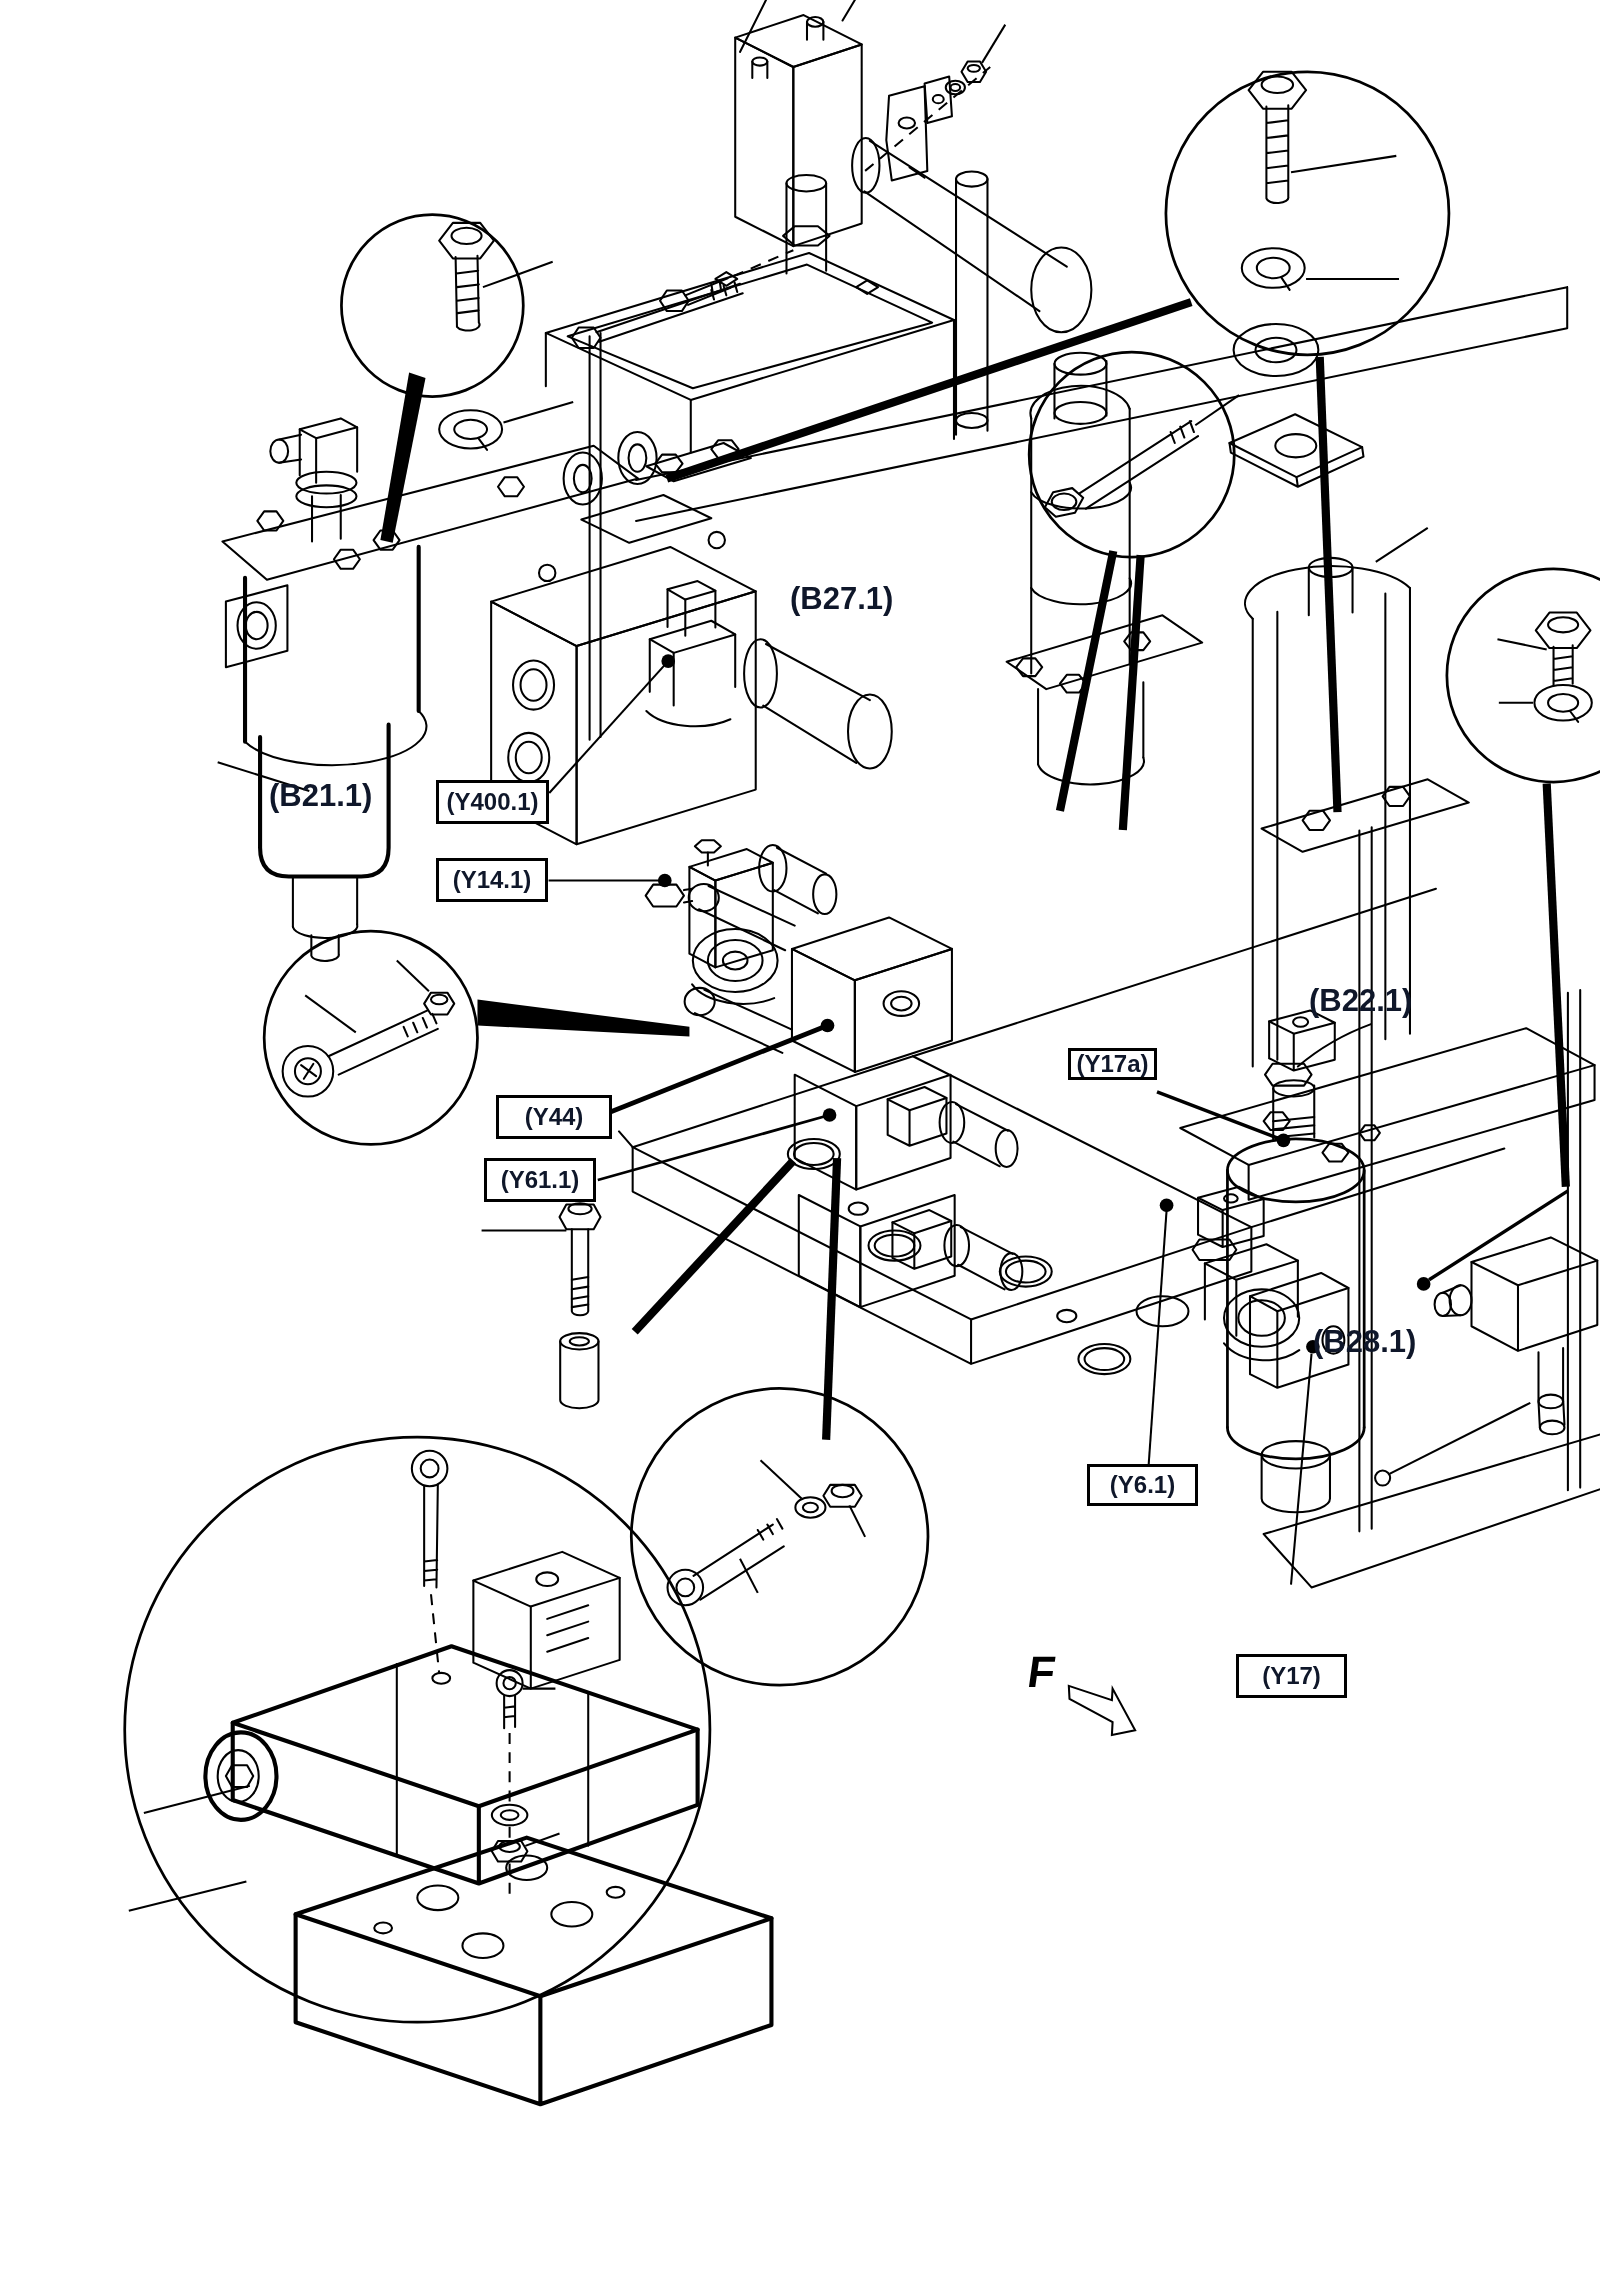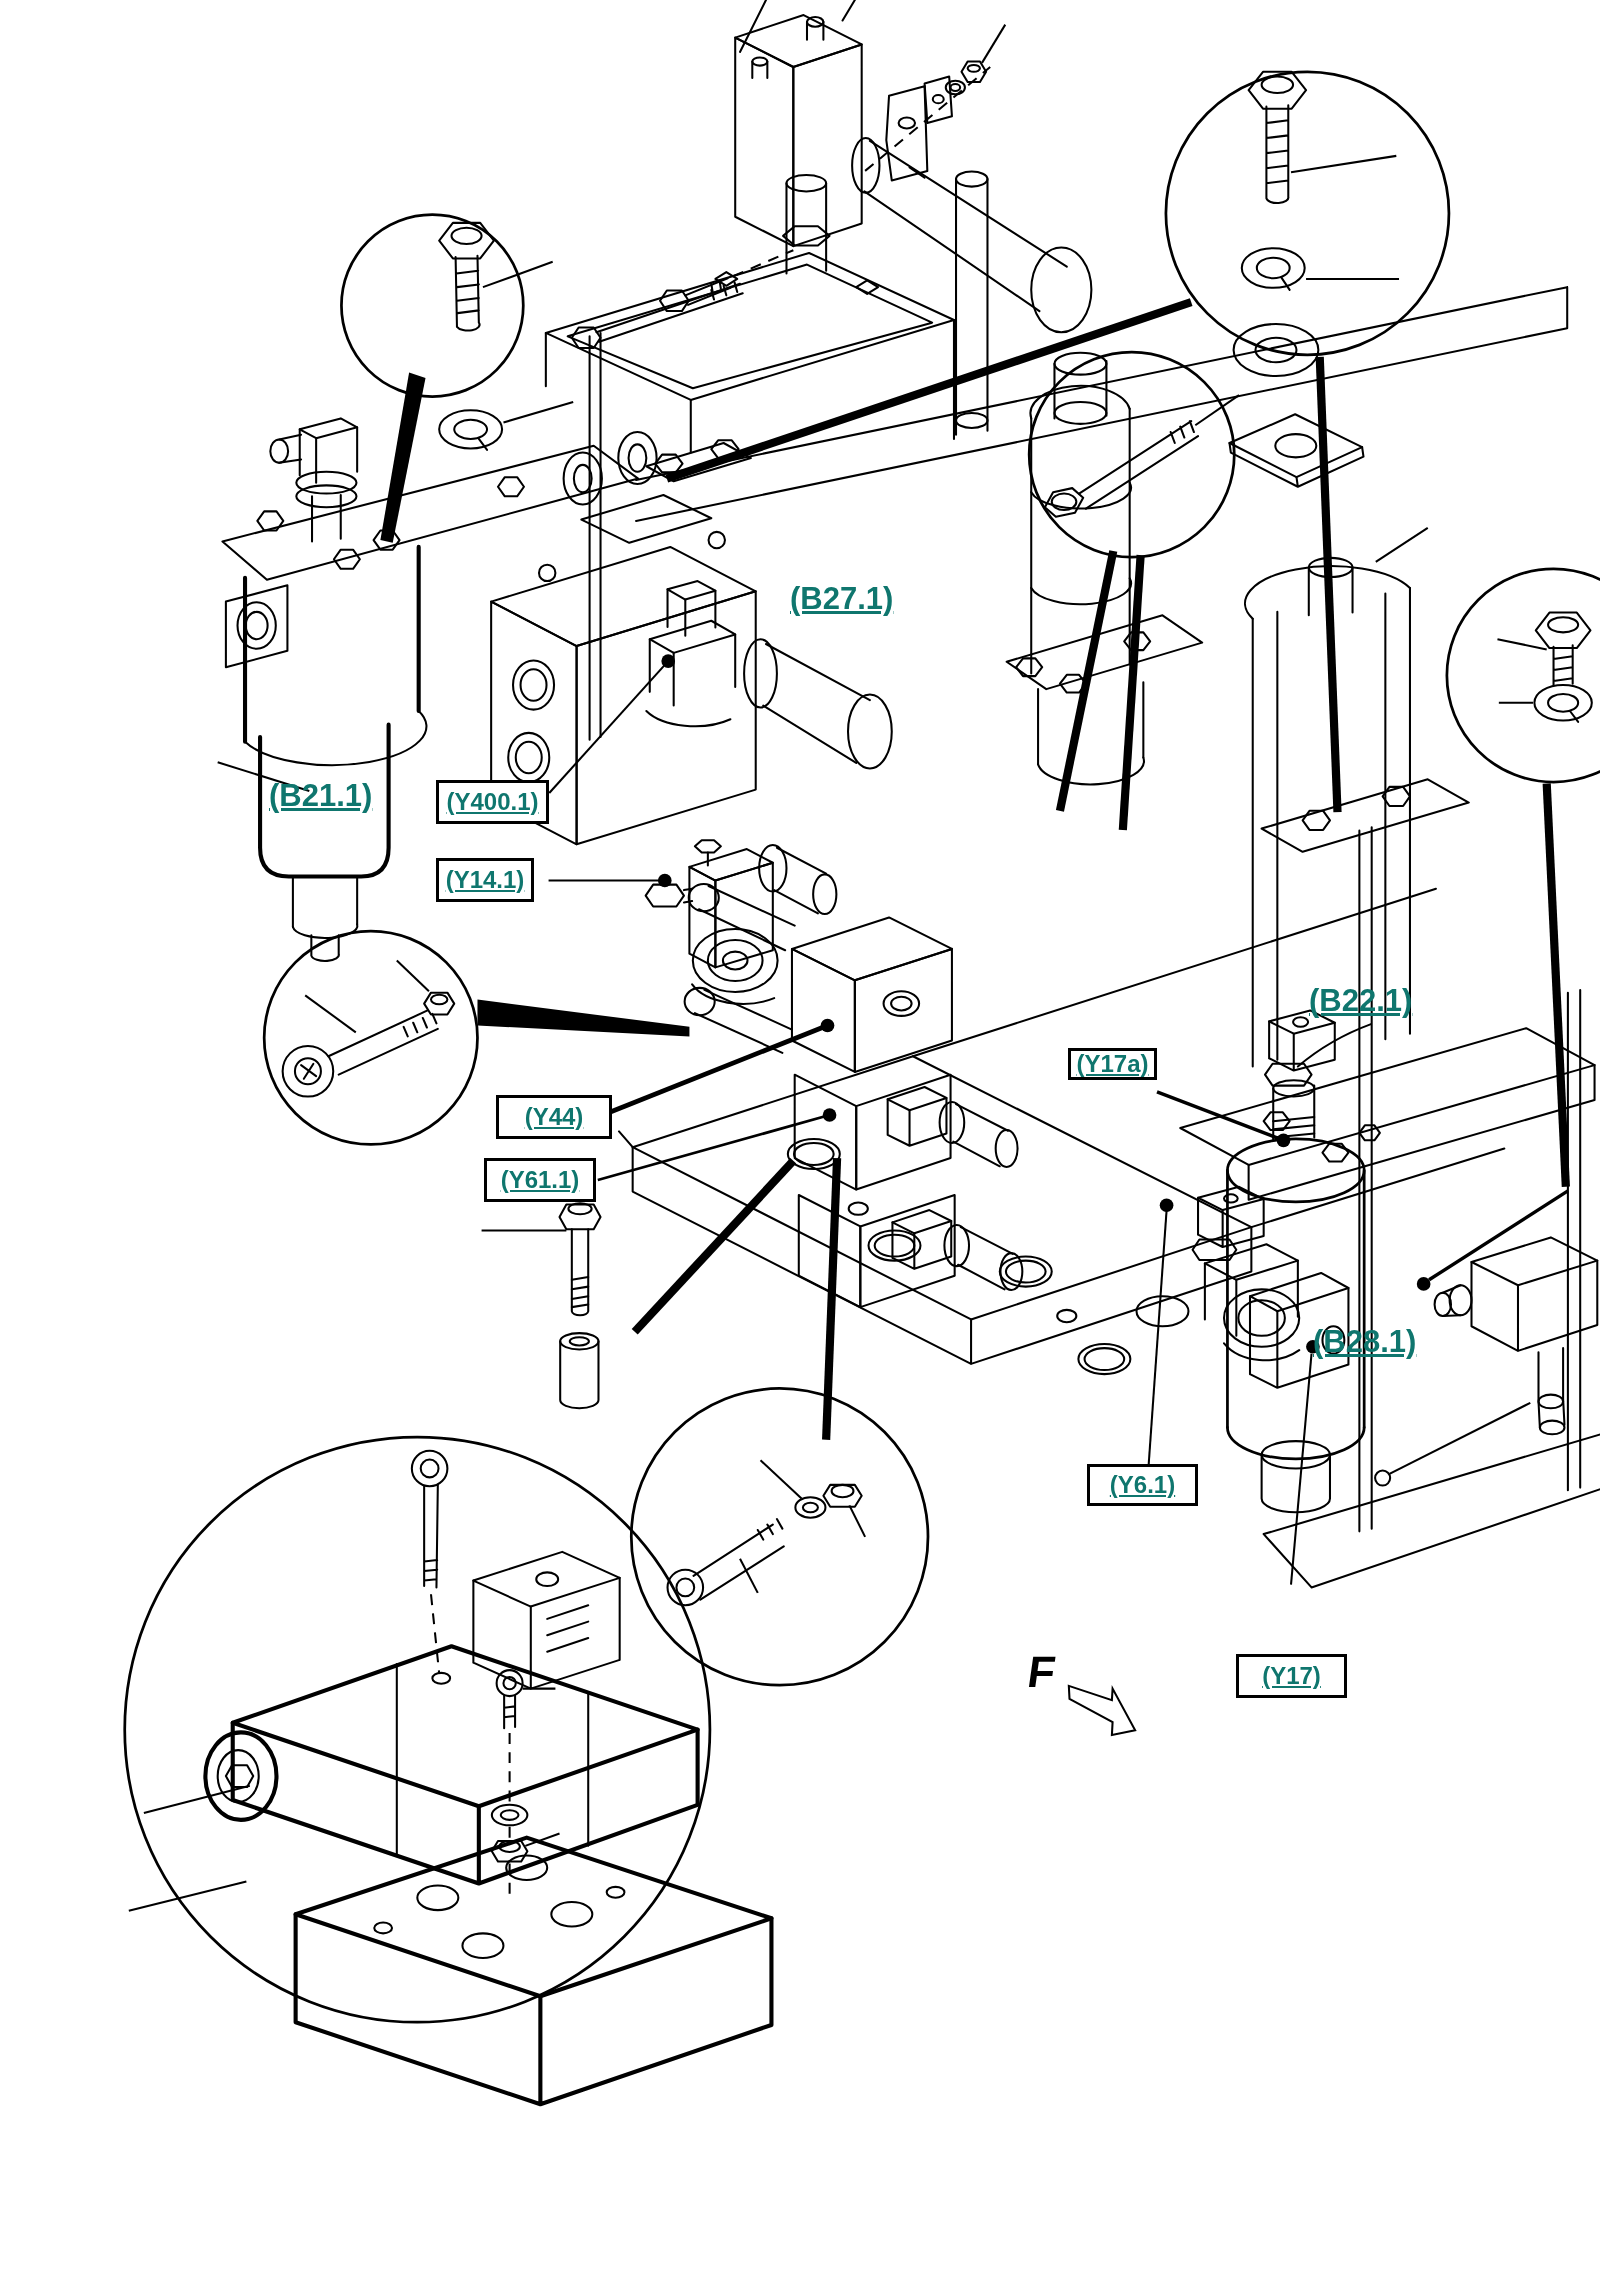--- a/index.html
+++ b/index.html
@@ -7,21 +7,21 @@
         font-family:"Liberation Sans", sans-serif;}
   svg{position:absolute;left:0;top:0;}
   .ln{fill:none;stroke:#000;stroke-width:3;stroke-linecap:round;stroke-linejoin:round;}
   .bd{fill:none;stroke:#000;stroke-width:6;stroke-linecap:round;stroke-linejoin:round;}
   .md{fill:none;stroke:#000;stroke-width:4;stroke-linecap:round;stroke-linejoin:round;}
   .thk{stroke:#000;stroke-width:12;stroke-linecap:butt;}
   .thn{stroke:#000;stroke-width:3;}
   .dsh{fill:none;stroke:#000;stroke-width:3;stroke-dasharray:16 12;}
   .fw{fill:#fff;stroke:#000;}
   .fb{fill:#000;stroke:none;}
-  .callout{position:absolute;color:#0f766e;font-weight:bold;white-space:nowrap;text-decoration:underline;}
+  .callout{position:absolute;color:#0f172a;font-weight:bold;white-space:nowrap;}
   .boxed{border:3.4px solid #000;background:#fff;box-sizing:border-box;display:flex;
          align-items:center;justify-content:center;font-size:24px;}
   .plain{font-size:31px;background:transparent;}
   .fview{position:absolute;font-size:44px;font-weight:bold;transform:skewX(-8deg);color:#000;}
 </style>
 </head>
 <body>
 
 <div class="page">
 <svg width="1601" height="2295" viewBox="0 0 2341 3357">
@@ -452,21 +452,21 @@
     <polygon class="fw" stroke-width="3" points="1563,2466 1626,2487 1627,2470 1660,2531 1626,2538 1627,2519 1564,2485"></polygon>
   </g>
 </svg>
 
 <div class="callout plain" style="left:790px;top:581px;">(B27.1)</div>
 <div class="callout plain" style="left:269px;top:778px;">(B21.1)</div>
 <div class="callout plain" style="left:1309px;top:983px;">(B22.1)</div>
 <div class="callout plain" style="left:1313px;top:1324px;">(B28.1)</div>
 
 <div class="callout boxed" style="left:436px;top:780px;width:113px;height:44px;">(Y400.1)</div>
-<div class="callout boxed" style="left:436px;top:858px;width:98px;height:44px;">(Y14.1)</div>
+<div class="callout boxed" style="left:436px;top:858px;width:112px;height:44px;">(Y14.1)</div>
 <div class="callout boxed" style="left:496px;top:1095px;width:116px;height:44px;">(Y44)</div>
 <div class="callout boxed" style="left:484px;top:1158px;width:112px;height:44px;">(Y61.1)</div>
 <div class="callout boxed" style="left:1068px;top:1048px;width:89px;height:32px;">(Y17a)</div>
 <div class="callout boxed" style="left:1087px;top:1464px;width:111px;height:42px;">(Y6.1)</div>
 <div class="callout boxed" style="left:1236px;top:1654px;width:111px;height:44px;">(Y17)</div>
 
 <div class="fview" style="left:1028px;top:1647px;">F</div>
 </div>
 
 

